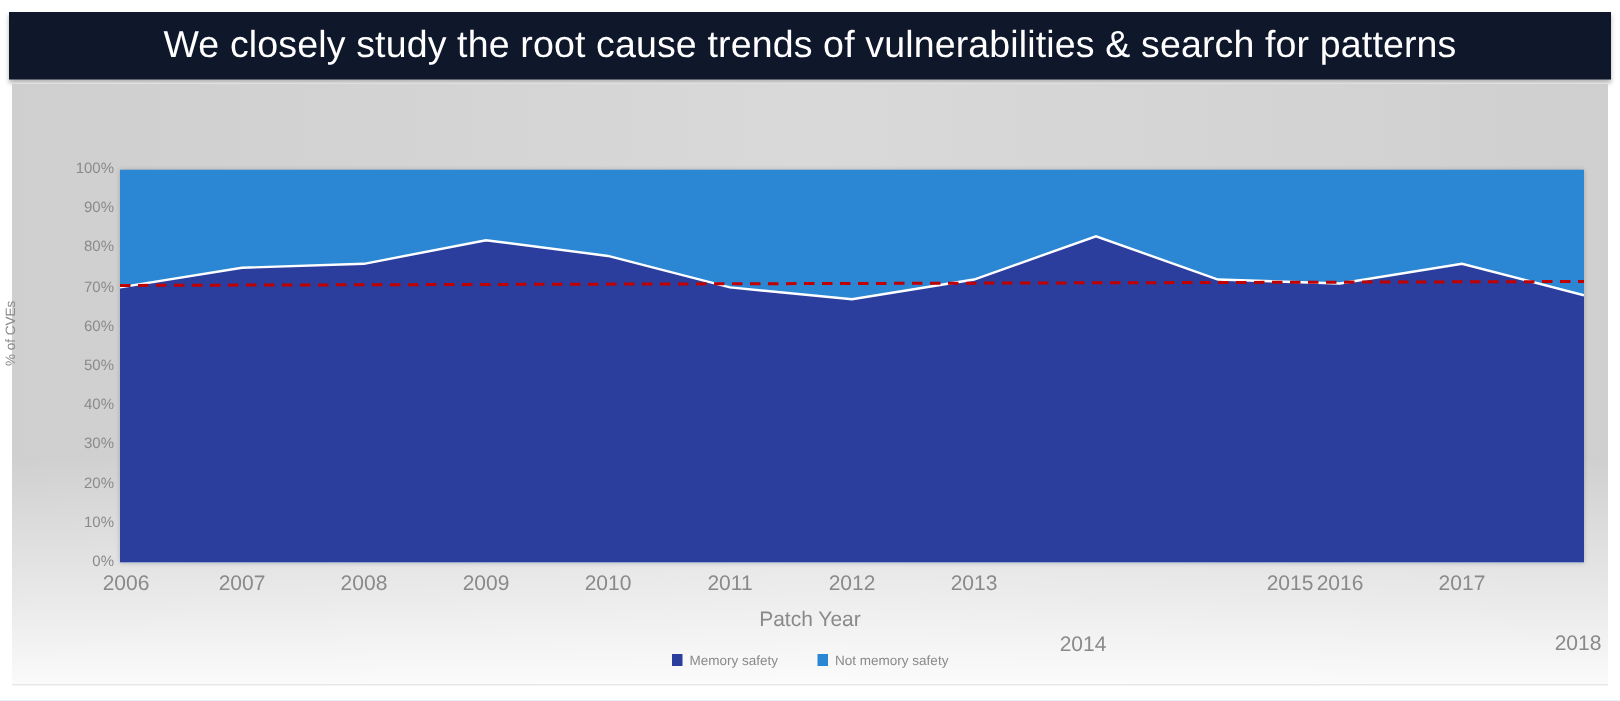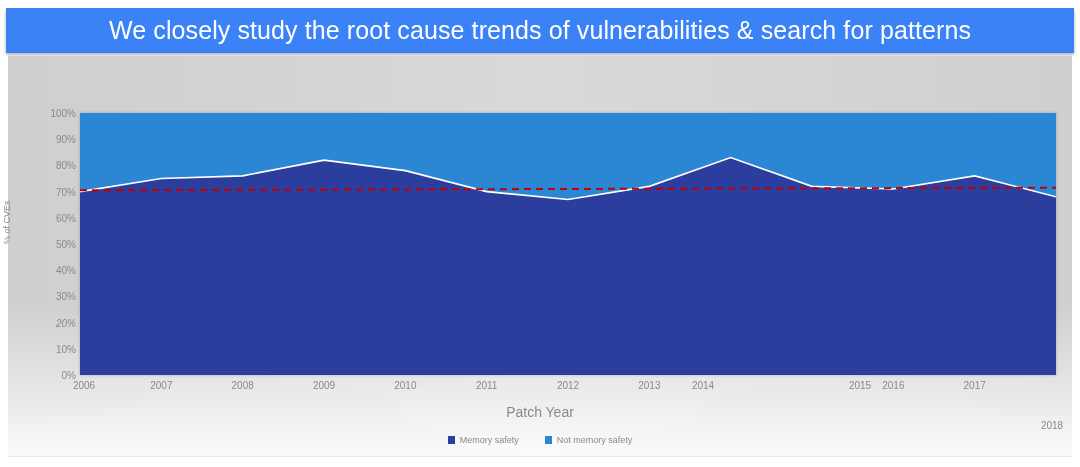--- a/index.html
+++ b/index.html
@@ -21,21 +21,21 @@
     overflow: hidden;
   }
 
   
   #title-banner {
     position: absolute;
     left: 6px;
     top: 8px;
     width: 1068px;
     height: 45px;
-    background: #3b82f6;
+    background: #0f172a;
     box-shadow: 0 2px 3px rgba(0,0,0,0.30);
     display: flex;
     align-items: center;
     justify-content: center;
   }
   #title-banner .title-text {
     color: #ffffff;
     font-size: 25px;
     font-weight: 400;
     letter-spacing: 0.1px;
@@ -118,21 +118,21 @@
     position: absolute;
     left: 72px;
     top: 324px;
     width: 976px;
     height: 14px;
   }
   #x-ticks .xtick {
     position: absolute;
     top: 0;
     transform: translateX(-50%);
-    font-size: 10px;
+    font-size: 14px;
     color: #8a8a8a;
     white-space: nowrap;
   }
   #x-axis-label {
     position: absolute;
     left: 0;
     top: 348px;
     width: 100%;
     text-align: center;
     font-size: 14px;
@@ -175,21 +175,21 @@
     <span class="title-text">We closely study the root cause trends of vulnerabilities &amp; search for patterns</span>
   </div>
 
   <div id="chart-panel">
 
 
     <div id="y-axis-label">% of CVEs</div>
     <div id="y-ticks">
         <div class="ytick" style="top: 262px;">0%</div>
         <div class="ytick" style="top: 235.8px;">10%</div>
-        <div class="ytick" style="top: 209.6px; font-style: italic;">20%</div>
+        <div class="ytick" style="top: 209.6px;">20%</div>
         <div class="ytick" style="top: 183.4px;">30%</div>
         <div class="ytick" style="top: 157.2px;">40%</div>
         <div class="ytick" style="top: 131px;">50%</div>
         <div class="ytick" style="top: 104.8px;">60%</div>
         <div class="ytick" style="top: 78.6px;">70%</div>
         <div class="ytick" style="top: 52.4px;">80%</div>
         <div class="ytick" style="top: 26.2px;">90%</div>
         <div class="ytick" style="top: 0px;">100%</div>
       </div>
 
@@ -204,21 +204,21 @@
 
     <div id="x-ticks">
         <div class="xtick" style="left: 4px;">2006</div>
         <div class="xtick" style="left: 81.3333px;">2007</div>
         <div class="xtick" style="left: 162.667px;">2008</div>
         <div class="xtick" style="left: 244px;">2009</div>
         <div class="xtick" style="left: 325.333px;">2010</div>
         <div class="xtick" style="left: 406.667px;">2011</div>
         <div class="xtick" style="left: 488px;">2012</div>
         <div class="xtick" style="left: 569.333px;">2013</div>
-        <div class="xtick" style="left: 623px;">2014</div>
+        <div class="xtick" style="left: 642px; margin-top: 41px;">2014</div>
         <div class="xtick" style="left: 732px; margin-left: 48px;">2015</div>
         <div class="xtick" style="left: 813.333px;">2016</div>
         <div class="xtick" style="left: 894.667px;">2017</div>
         <div class="xtick" style="left: 972px; margin-top: 40px;">2018</div>
       </div>
     <div id="x-axis-label">Patch Year</div>
 
     <div id="legend">
         <div class="legend-item">
           <span class="swatch" style="background: rgb(44, 62, 157);"></span>

